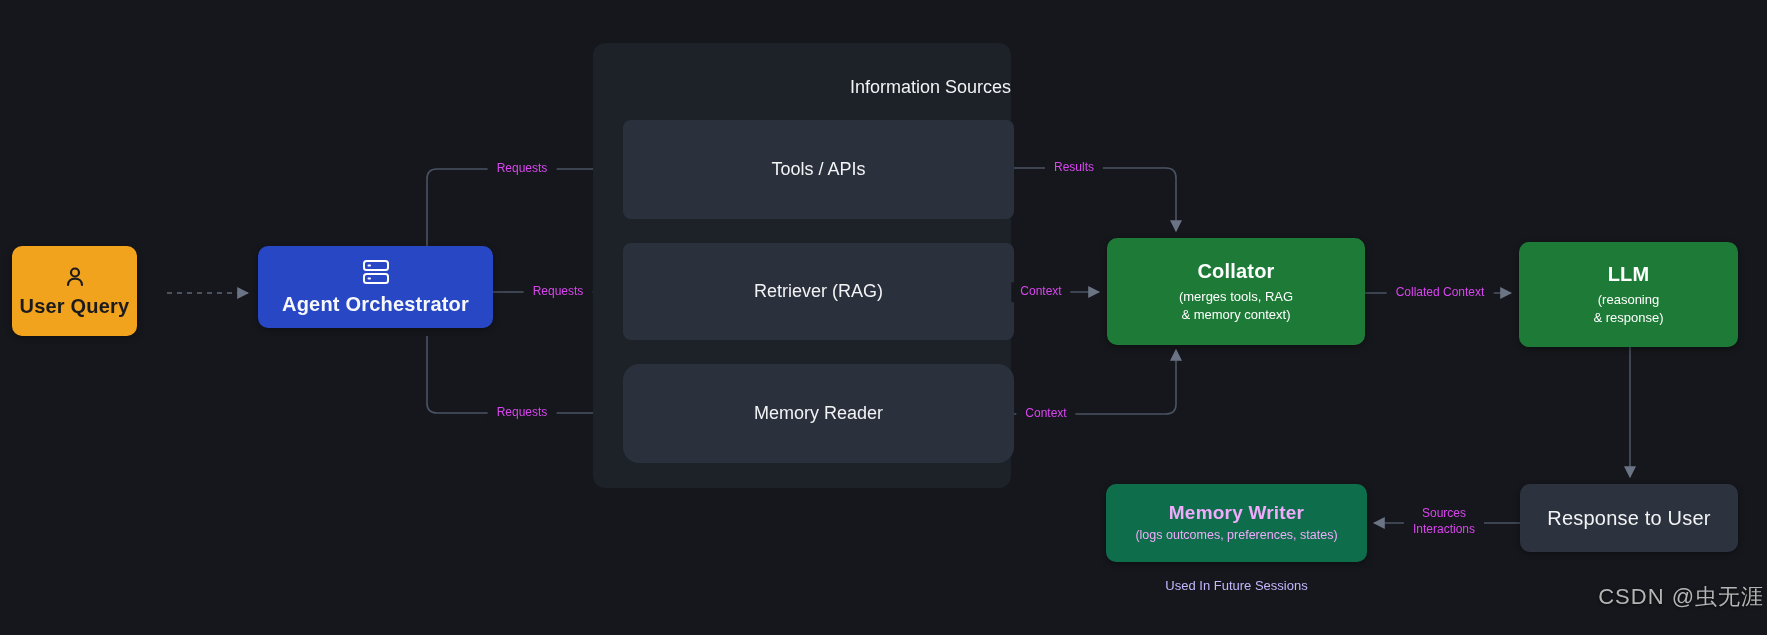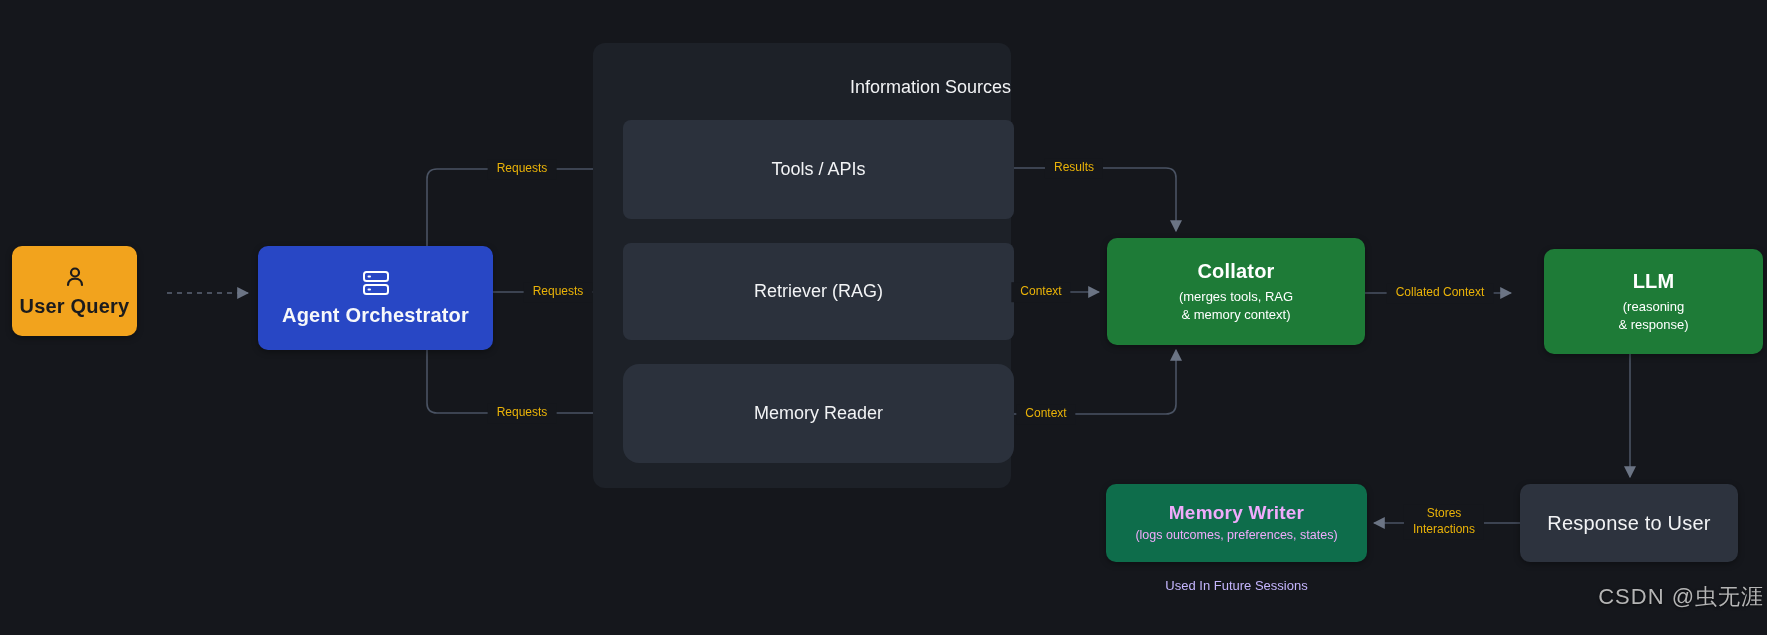--- a/index.html
+++ b/index.html
@@ -15,51 +15,51 @@
     position:absolute;display:flex;flex-direction:column;align-items:center;justify-content:center;
     border-radius:10px;box-sizing:border-box;text-align:center;
     box-shadow:0 2px 6px rgba(0,0,0,.35);
   }
   .node .title{font-size:20px;letter-spacing:.2px;}
   .node .title.bold{font-weight:700;}
   .node .sub{font-size:13px;line-height:1.35;white-space:pre-line;margin-top:5px;}
 
   .user-query{left:12px;top:246px;width:125px;height:90px;background:#f2a31d;color:#1b1b1d;gap:6px;}
   .user-query .title{font-weight:600;}
-  .orchestrator{left:258px;top:246px;width:235px;height:104px;background:#2847c5;color:#f7f8fa;gap:8px;}
+  .orchestrator{left:258px;top:246px;width:235px;height:82px;background:#2847c5;color:#f7f8fa;gap:8px;}
   .orchestrator .title{font-weight:600;}
 
   .panel{
     position:absolute;left:593px;top:43px;width:418px;height:445px;
     background:#1d2128;border-radius:12px;
   }
   .panel-title{
     position:absolute;left:0;right:0;top:33px;text-align:right;
     color:#f2f3f5;font-size:18px;line-height:22px;font-weight:500;
   }
   .source-box{
     position:absolute;left:30px;width:391px;height:99px;
     background:#2b313c;border-radius:8px;color:#f2f3f5;
     display:flex;align-items:center;justify-content:center;font-size:18px;
   }
   .src-0{top:77px;}
   .src-1{top:200px;height:97px;}
   .src-2{top:321px;border-radius:16px;}
 
   .collator{left:1107px;top:238px;width:258px;height:107px;background:#1e7b37;color:#fff;}
-  .llm{left:1519px;top:249px;width:219px;height:105px;background:#1e7b37;color:#fff;margin-left:25px;}
+  .llm{left:1519px;top:242px;width:219px;height:105px;background:#1e7b37;color:#fff;}
   .memory-writer{left:1106px;top:484px;width:261px;height:78px;background:#0e6d4b;color:#f0abfc;}
   .memory-writer .title{font-size:19px;}
   .memory-writer .sub{font-size:12.5px;margin-top:3px;}
-  .response{left:1520px;top:484px;width:218px;height:78px;background:#2d333e;color:#f2f3f5;}
+  .response{left:1520px;top:484px;width:218px;height:68px;background:#2d333e;color:#f2f3f5;}
   .response .title{font-weight:500;}
 
   .edge-label{
     position:absolute;transform:translate(-50%,-50%);
-    background:#15171c;color:#eab308;font-size:12px;line-height:1.3;
+    background:#15171c;color:#d946ef;font-size:12px;line-height:1.3;
     padding:2px 9px;white-space:pre-line;text-align:center;
   }
   .footnote{
     position:absolute;left:1106px;top:578px;width:261px;text-align:center;
     color:#c4b5fd;font-size:13px;font-weight:500;
   }
   .watermark{
     position:absolute;right:3px;top:582px;color:#b5b5b5;font-size:22px;
     letter-spacing:1px;text-shadow:0 1px 3px rgba(0,0,0,.6);
   }
@@ -142,20 +142,20 @@
     <div class="sub">(logs outcomes, preferences, states)</div>
   </div>
 
   <div class="edge-label" style="left:522px;top:169px;">Requests</div>
   <div class="edge-label" style="left:558px;top:292px;">Requests</div>
   <div class="edge-label" style="left:522px;top:413px;">Requests</div>
   <div class="edge-label" style="left:1074px;top:168px;">Results</div>
   <div class="edge-label" style="left:1041px;top:292px;">Context</div>
   <div class="edge-label" style="left:1046px;top:414px;">Context</div>
   <div class="edge-label" style="left:1440px;top:293px;">Collated Context</div>
-  <div class="edge-label" style="left:1444px;top:522px;">Stores
+  <div class="edge-label" style="left:1444px;top:522px;">Sources
 Interactions</div>
 
   <div class="footnote">Used In Future Sessions</div>
 
   <div class="watermark">CSDN @虫无涯</div>
 
 </div>
 
 </body></html>

